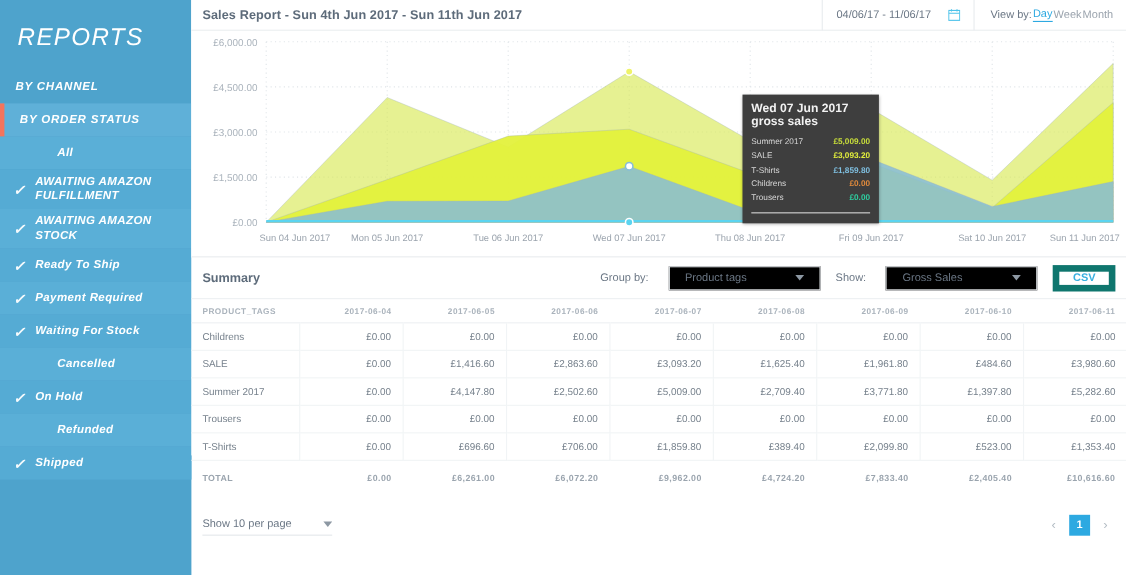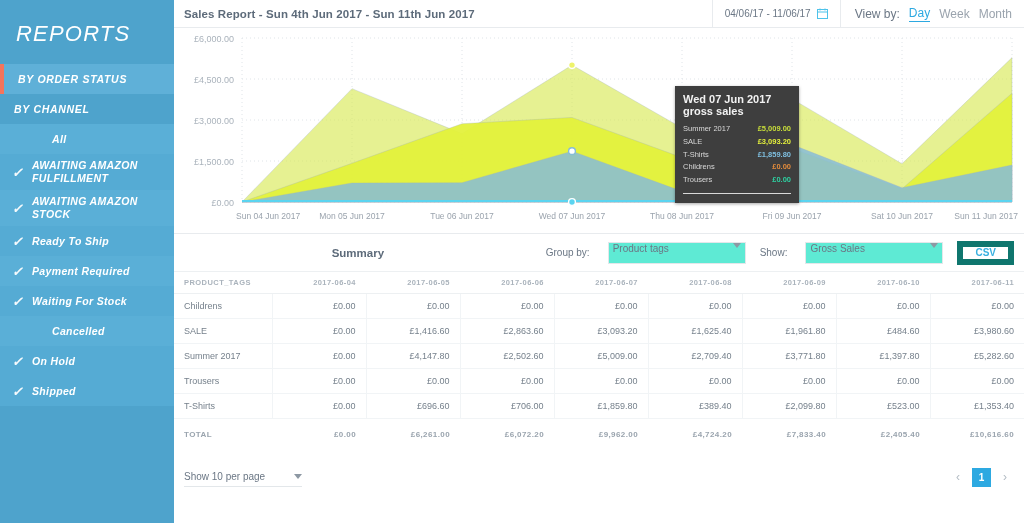--- a/index.html
+++ b/index.html
@@ -73,30 +73,30 @@
     height: 28px;
     display: flex; align-items: center;
     border-bottom: 1px solid #e8ebee;
     background: #ffffff;
   }
   .report-title {
     font-size: 11.5px; font-weight: bold; color: #5d6b7a;
     padding-left: 10px; flex: 1 1 auto; letter-spacing: .1px;
   }
   .daterange {
-    display: flex; align-items: center; gap: 6px;
+    display: flex; align-items: center; gap: 16px;
     font-size: 10px; color: #6b7785;
     padding: 0 12px; height: 28px;
     border-left: 1px solid #e8ebee;
   }
   .cal-icon { width: 11px; height: 11px; position: relative; display: inline-block; }
   .cal-icon svg { display: block; }
   .viewby {
-    display: flex; align-items: center; gap: 9px;
-    font-size: 12px; color: #8a949e;
+    display: flex; align-items: center; gap: 1px;
+    font-size: 10px; color: #8a949e;
     padding: 0 12px 0 14px; height: 28px;
     border-left: 1px solid #e8ebee;
   }
   .viewby .vlabel { color: #6b7785; }
   .viewby .opt { color: #9aa3ad; cursor: pointer; }
   .viewby .opt.sel { color: #2da9e1; border-bottom: 1px solid #2da9e1; padding-bottom: 1px; }
 
   
   .chart-wrap {
     height: 206px; position: relative; background: #ffffff;
@@ -113,27 +113,27 @@
   .tt-row { display: flex; justify-content: space-between; padding: 2.2px 0; }
   .tt-row .k { color: #d8d8d8; }
   .tt-row .v { font-weight: bold; }
   .tt-rule { margin-top: 7px; border-top: 1px solid #d8d8d8; }
 
   
   .summary-head {
     height: 38px; display: flex; align-items: center;
     border-bottom: 1px solid #edf0f2; padding: 0 10px;
   }
-  .summary-title { font-size: 11.5px; font-weight: bold; color: #5d6b7a; flex: 1 1 auto; text-align: center; }
+  .summary-title { font-size: 11.5px; font-weight: bold; color: #5d6b7a; flex: 1 1 auto; }
   .ctl { display: flex; align-items: center; gap: 18px; font-size: 10px; color: #6b7785; margin-left: 14px; }
   .ctl .clabel { color: #6b7785; }
   .select {
-    display: flex; align-items: flex-start; justify-content: space-between;
-    border: 1px solid #e3e7ea; background: #5eead4;
-    height: 22px; padding: 0 4px; min-width: 138px;
+    display: flex; align-items: center; justify-content: space-between;
+    border: 1px solid #e3e7ea; background: #000000;
+    height: 22px; padding: 0 14px; min-width: 138px;
     font-size: 10px; color: #6b7785;
   }
   .caret { width: 0; height: 0; border-left: 4px solid transparent; border-right: 4px solid transparent;
            border-top: 5px solid #8d98a3; margin-left: 10px; }
   .csv-btn {
     border: 6px solid #0f766e; color: #39b0e0; background: #fff;
     font-size: 10px; font-weight: bold; height: 24px; padding: 0 12px;
     display: flex; align-items: center; margin-left: 14px;
   }
 
@@ -175,25 +175,25 @@
   }
 </style>
 </head>
 <body>
 
 <div class="app">
 
   <aside class="sidebar">
     <div class="brand">REPORTS</div>
     <div id="nav-root">
+        <div class="nav-group plain">
+          <span>BY CHANNEL</span>
+        </div>
         <div class="nav-group active">
           <span>BY ORDER STATUS</span>
-        </div>
-        <div class="nav-group plain">
-          <span>BY CHANNEL</span>
         </div>
         <div class="nav-item shade1">
           <span class="tick empty">✓</span>
           <span class="lbl indent">All</span>
         </div>
         <div class="nav-item shade2">
           <span class="tick">✓</span>
           <span class="lbl">AWAITING AMAZON FULFILLMENT</span>
         </div>
         <div class="nav-item shade1">
@@ -212,20 +212,24 @@
           <span class="tick">✓</span>
           <span class="lbl">Waiting For Stock</span>
         </div>
         <div class="nav-item shade1">
           <span class="tick empty">✓</span>
           <span class="lbl indent">Cancelled</span>
         </div>
         <div class="nav-item shade2">
           <span class="tick">✓</span>
           <span class="lbl">On Hold</span>
+        </div>
+        <div class="nav-item shade1">
+          <span class="tick empty">✓</span>
+          <span class="lbl indent">Refunded</span>
         </div>
         <div class="nav-item shade2">
           <span class="tick">✓</span>
           <span class="lbl">Shipped</span>
         </div>
       </div>
   </aside>
 
   <section class="main">
 

